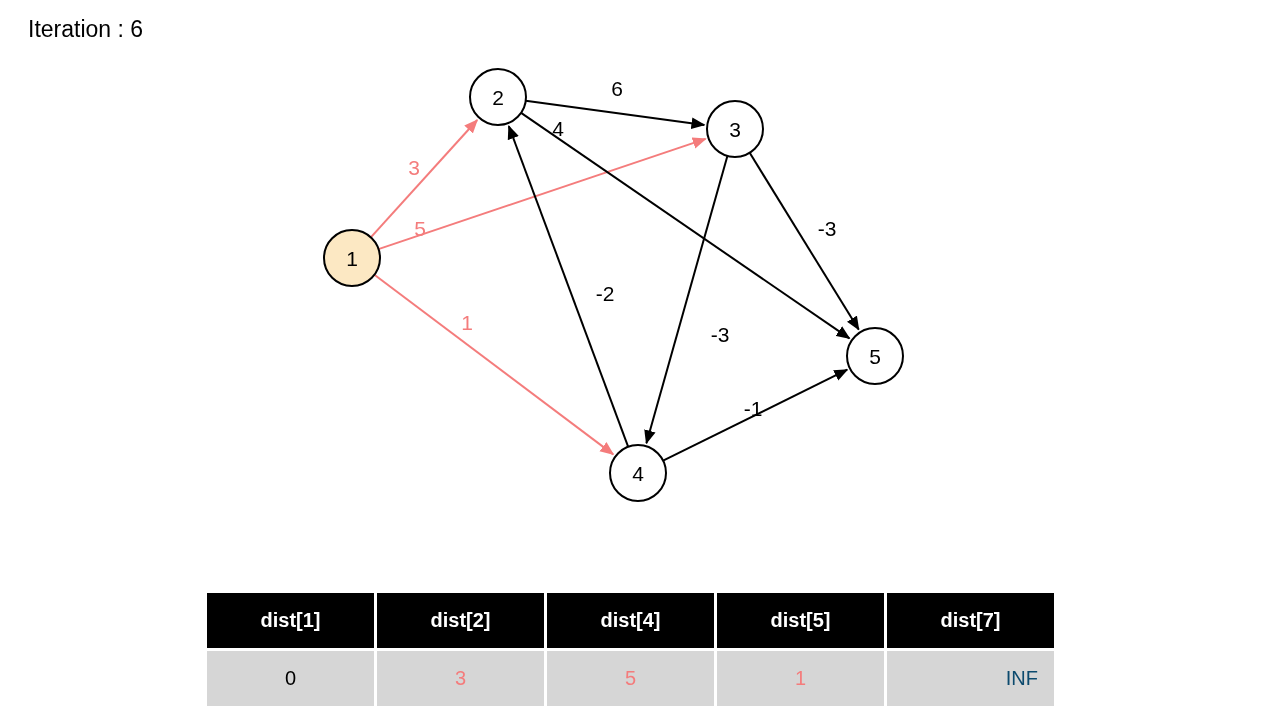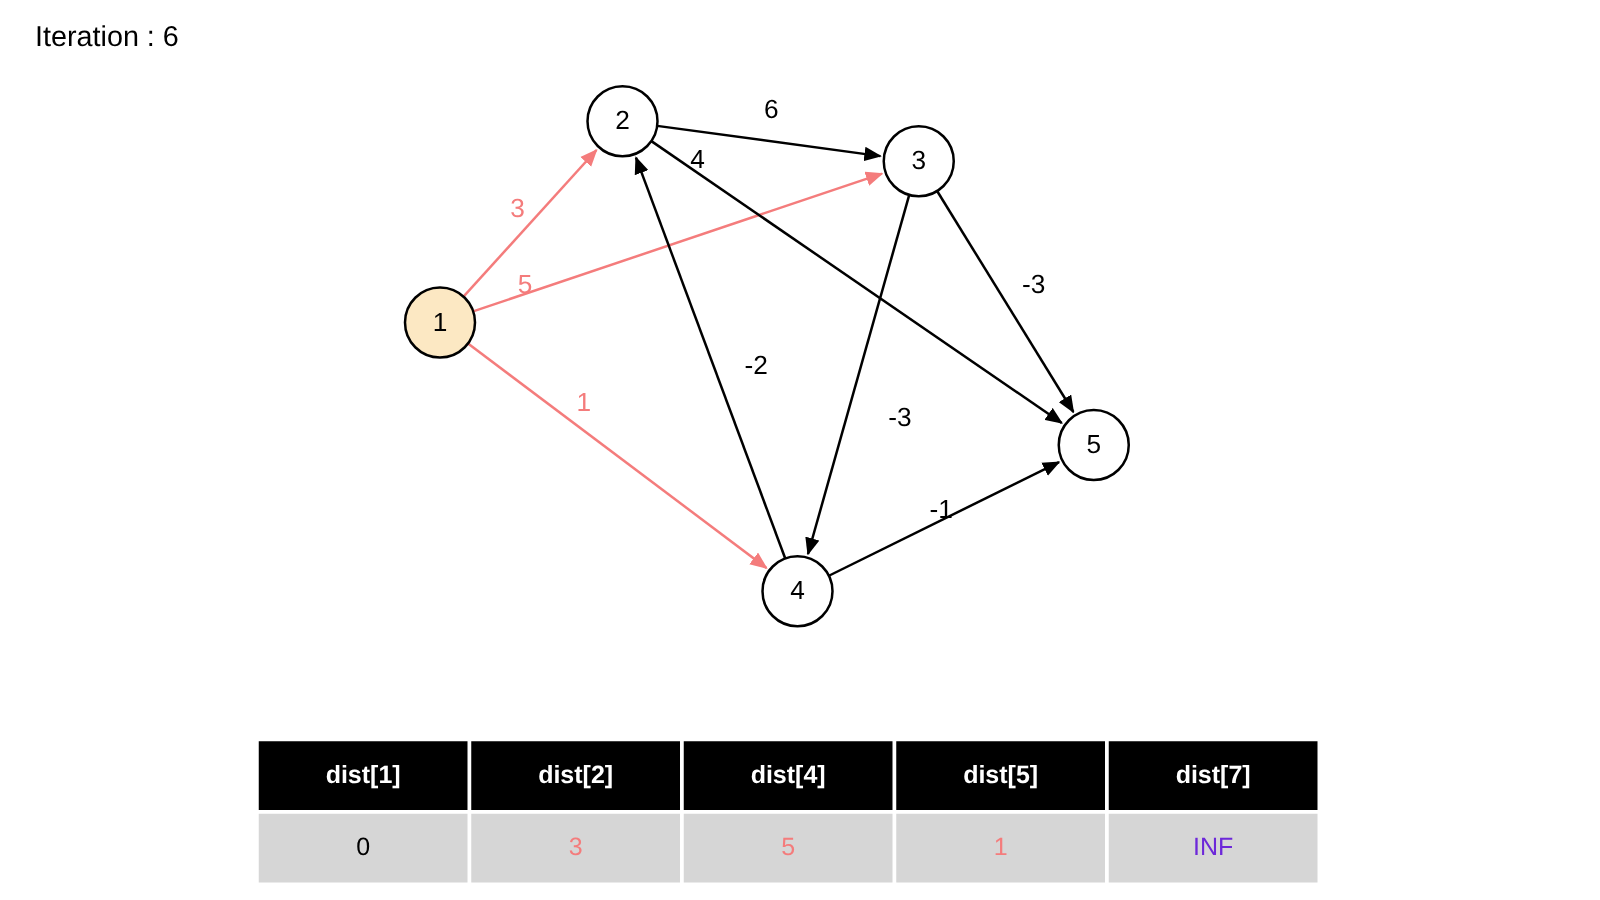--- a/index.html
+++ b/index.html
@@ -97,16 +97,16 @@
         <th>dist[5]</th>
         <th>dist[7]</th>
       </tr>
     </thead>
   <tbody>
       <tr id="dist-value-row">
         <td style="color: rgb(0, 0, 0);">0</td>
         <td style="color: rgb(244, 124, 124);">3</td>
         <td style="color: rgb(244, 124, 124);">5</td>
         <td style="color: rgb(244, 124, 124);">1</td>
-        <td style="color: #6d28d9;">INF</td>
+        <td style="color: #0c4a6e; text-align: right;">INF</td>
       </tr>
     </tbody>
 </table>
 
 </body></html>

